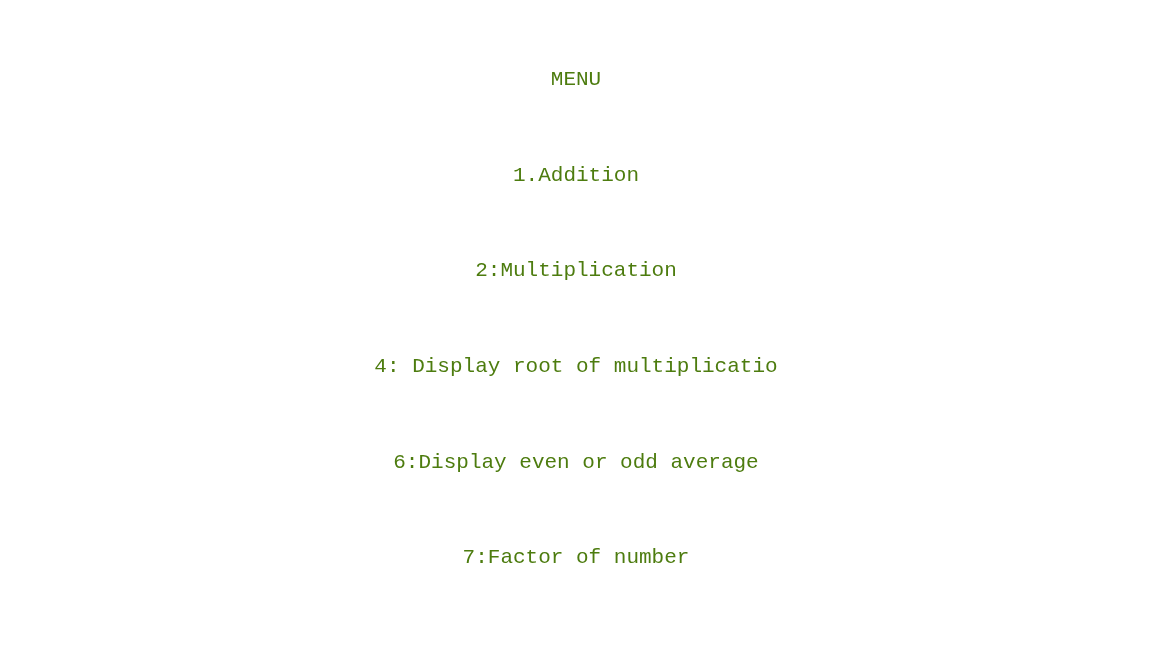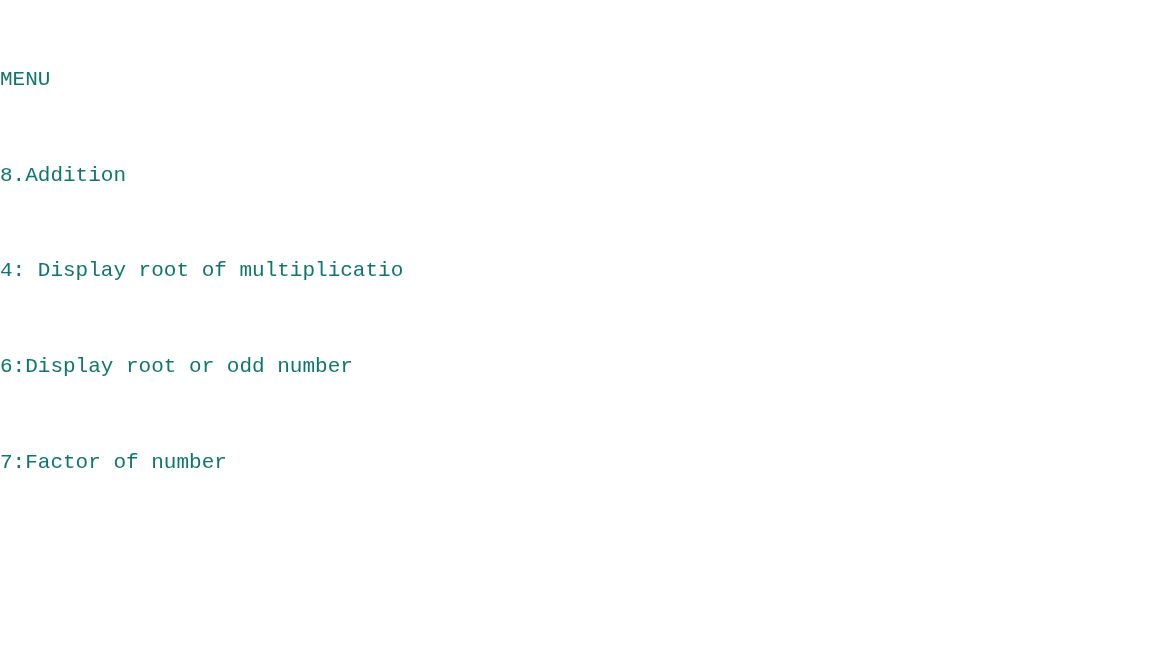--- a/index.html
+++ b/index.html
@@ -14,31 +14,33 @@
       overflow: hidden;
     }
     .terminal {
       padding: 0;
       white-space: pre;
     }
     .line {
       display: block;
     }
     .out {
-      color: #0f766e;
+      color: #4d7c0f;
+      text-align: center;
     }
   </style>
 </head>
 <body>
 
 <div class="terminal">
   <span class="line out">MENU</span>
-  <span class="line out">8.Addition</span>
+  <span class="line out">1.Addition</span>
+  <span class="line out">2:Multiplication</span>
   <span class="line out">4: Display root of multiplicatio</span>
-  <span class="line out">6:Display root or odd number</span>
+  <span class="line out">6:Display even or odd average</span>
   <span class="line out">7:Factor of number</span>
   
   
   
   
   
   
   
   
   

